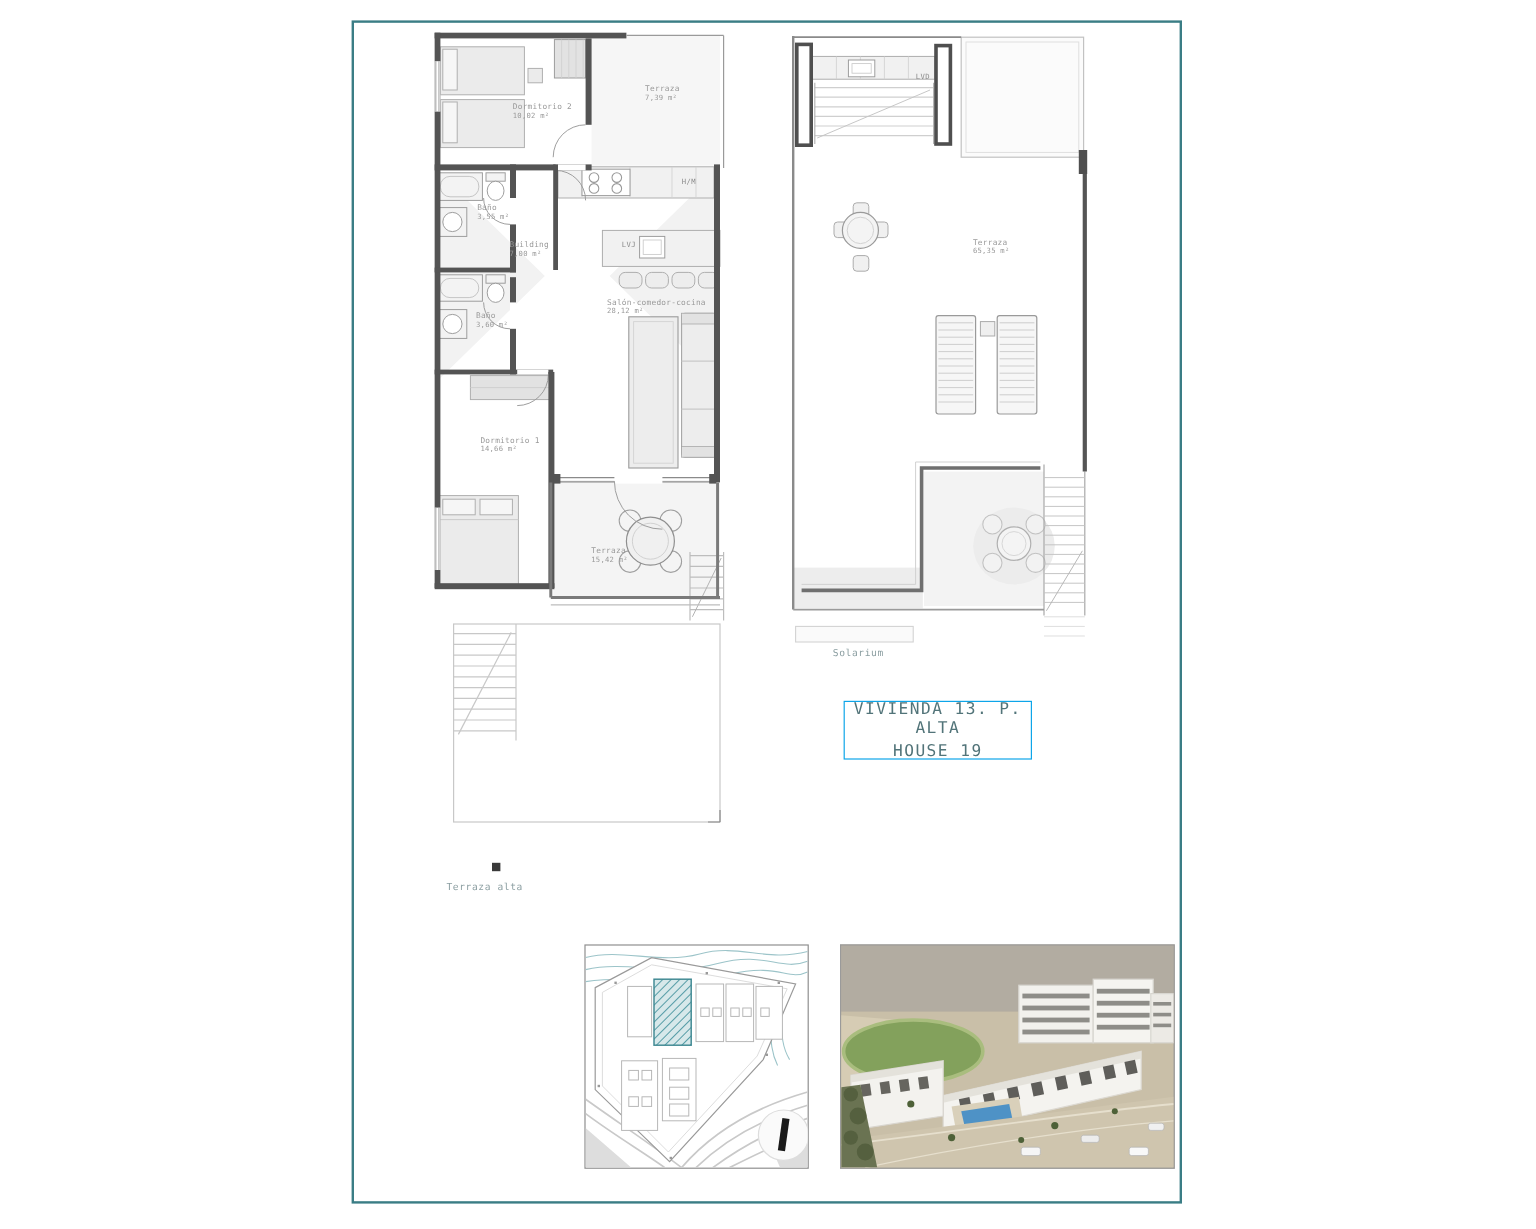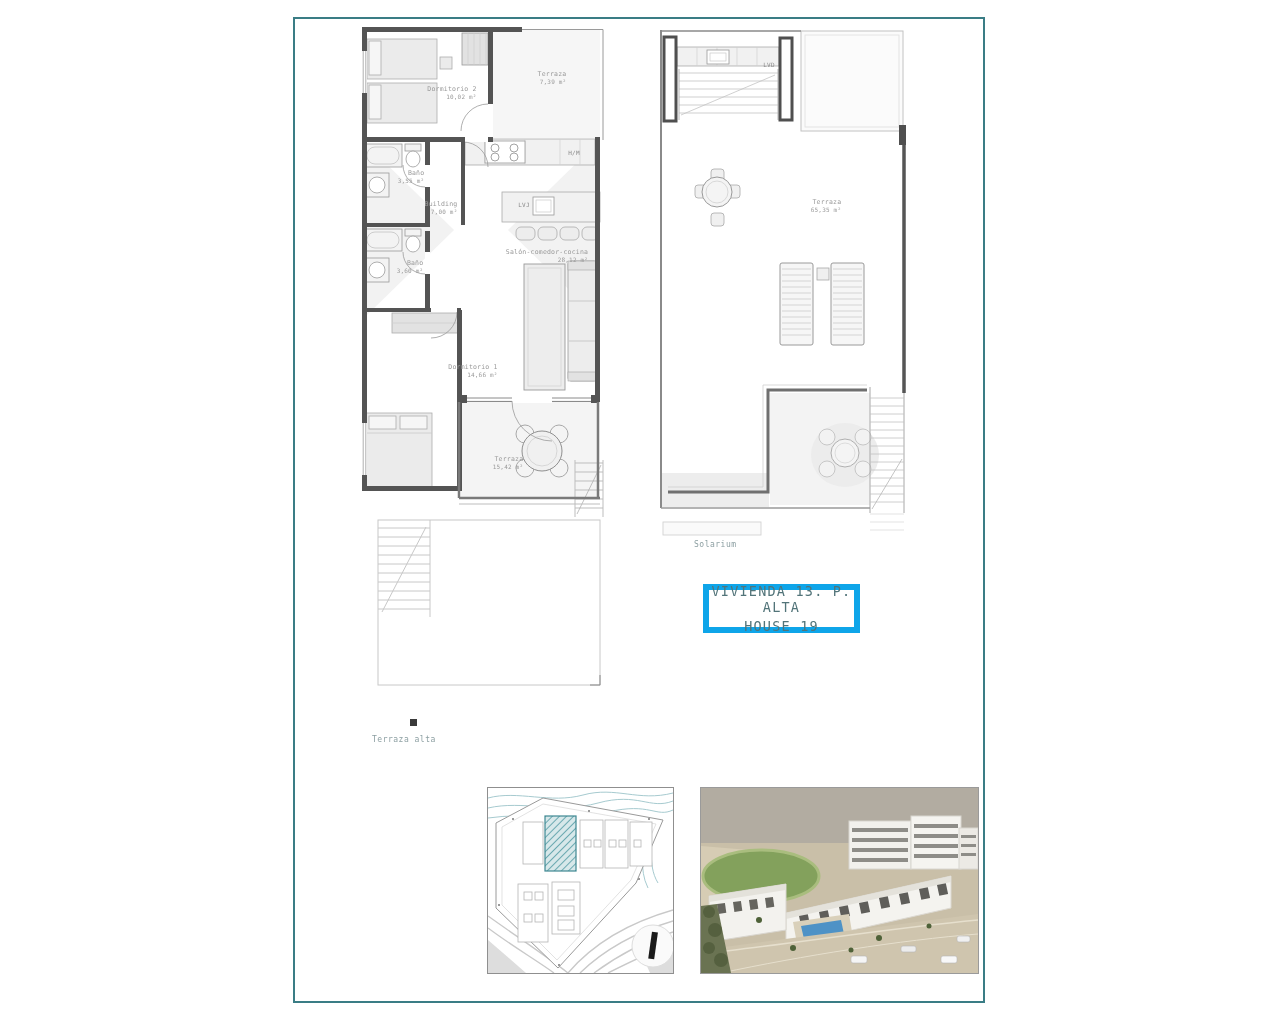--- a/index.html
+++ b/index.html
@@ -1,28 +1,28 @@
 <!DOCTYPE html>
 <html><head>
 <meta charset="utf-8">
 <style>
   html,body{margin:0;padding:0;background:#ffffff;}
   .sheet{position:relative;width:1280px;height:1024px;background:#ffffff;overflow:hidden;
          font-family:"DejaVu Sans Mono",monospace;}
   .frame{position:absolute;left:293px;top:17px;width:692px;height:986px;
          border:2px solid #3a7d85;box-sizing:border-box;}
   .plan{position:absolute;}
-  .lbl{position:absolute;transform:translate(-50%,-50%);text-align:right;
+  .lbl{position:absolute;transform:translate(-50%,-50%);text-align:left;
        font-size:6.5px;line-height:1.25;color:#9a9a9a;letter-spacing:.2px;white-space:nowrap;}
   .lbl .area{display:block;font-size:6px;}
   .lbl .nm{display:block;}
   .ann{position:absolute;transform:translate(-50%,-50%);font-size:6px;color:#8a8a8a;
        letter-spacing:.3px;white-space:nowrap;}
   .caption{position:absolute;font-size:8px;color:#8b9ea1;letter-spacing:.5px;}
-  .tbox{position:absolute;border:6px solid #0ea5e9;box-sizing:border-box;background:#fff;
+  .tbox{position:absolute;border:1px solid #0ea5e9;box-sizing:border-box;background:#fff;
         color:#527479;text-align:center;}
   .tbox-title{left:703px;top:584px;width:157px;height:49px;display:flex;flex-direction:column;
         justify-content:center;gap:3px;font-size:13.5px;letter-spacing:1.2px;}
   .tbox-sizes{left:703px;top:637px;width:157px;height:68px;padding-top:9px;
         font-size:7.2px;line-height:1.62;letter-spacing:.1px;}
   .minimap{position:absolute;left:487px;top:787px;width:185px;height:185px;
         border:1px solid #8f8f8f;box-sizing:content-box;background:#fff;}
   .render{position:absolute;left:700px;top:787px;width:277px;height:185px;
         border:1px solid #9a9a9a;background:#b2aca1;}
   svg{display:block;}
@@ -272,21 +272,21 @@
     <span class="area">7,00 m²</span>
   </div>
   <div class="lbl" style="left:410px;top:267px;">
     <span class="nm">Baño</span>
     <span class="area">3,60 m²</span>
   </div>
   <div class="lbl" style="left:528px;top:256px;margin-left:19px;">
     <span class="nm">Salón-comedor-cocina</span>
     <span class="area">28,12 m²</span>
   </div>
-  <div class="lbl" style="left:425px;top:371px;margin-left:48px;">
+  <div class="lbl" style="left:425px;top:371px;">
     <span class="nm">Dormitorio 1</span>
     <span class="area">14,66 m²</span>
   </div>
   <div class="lbl" style="left:508px;top:463px;">
     <span class="nm">Terraza</span>
     <span class="area">15,42 m²</span>
   </div>
 
   <div class="lbl" style="left:826px;top:206px;">
     <span class="nm">Terraza</span>

